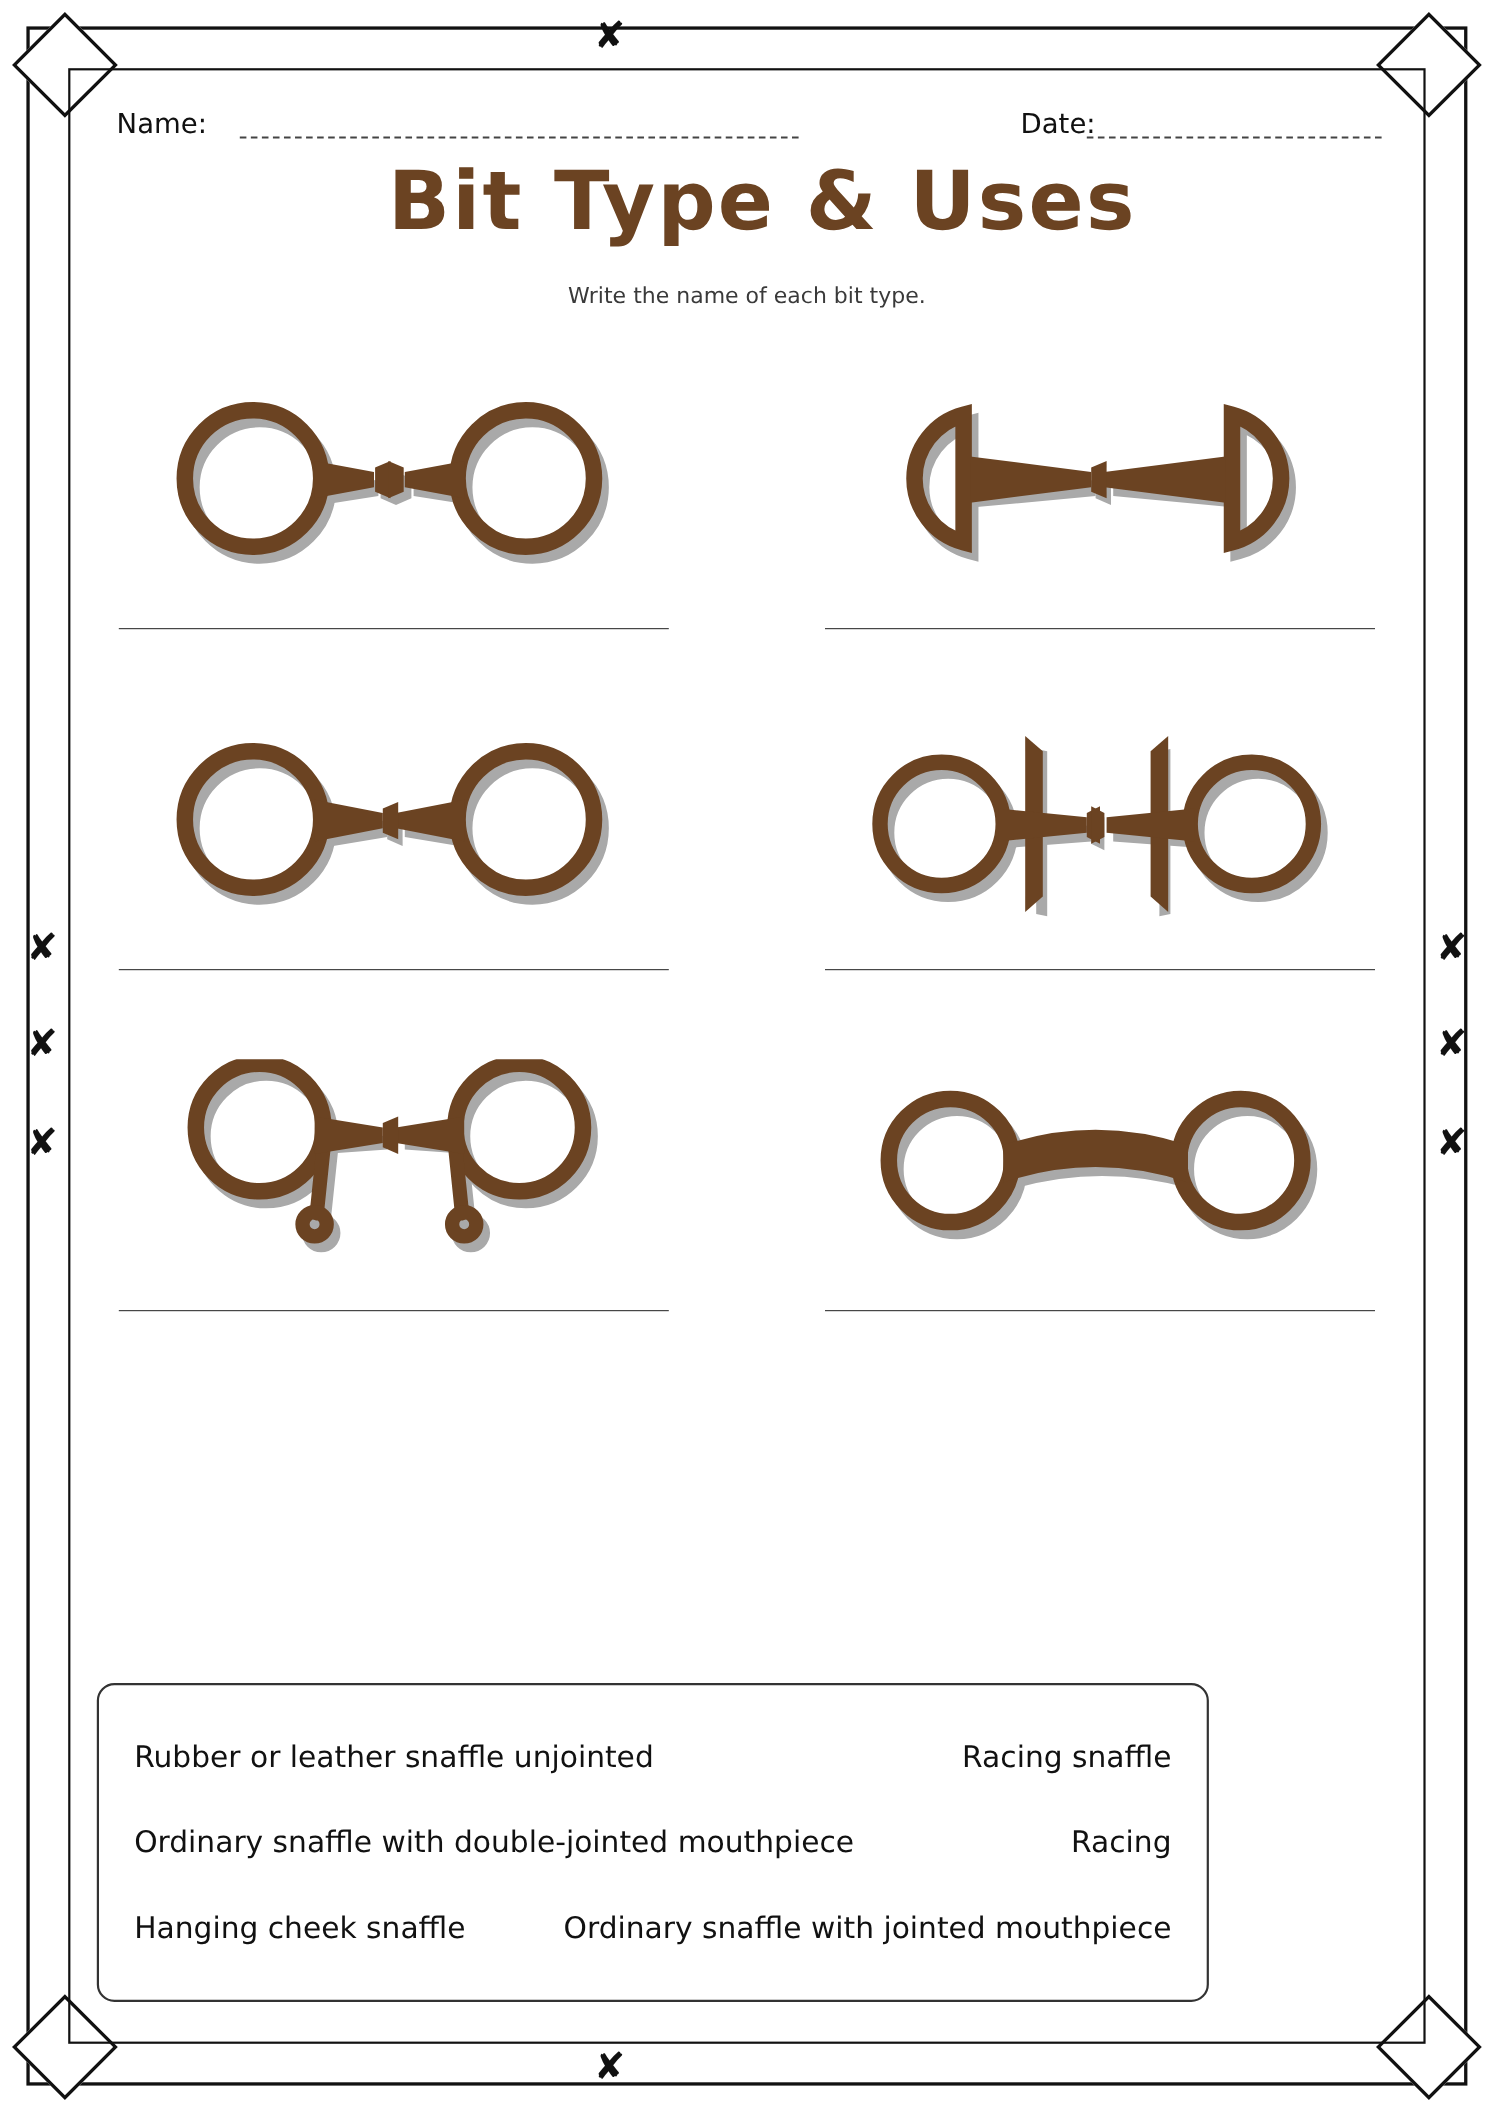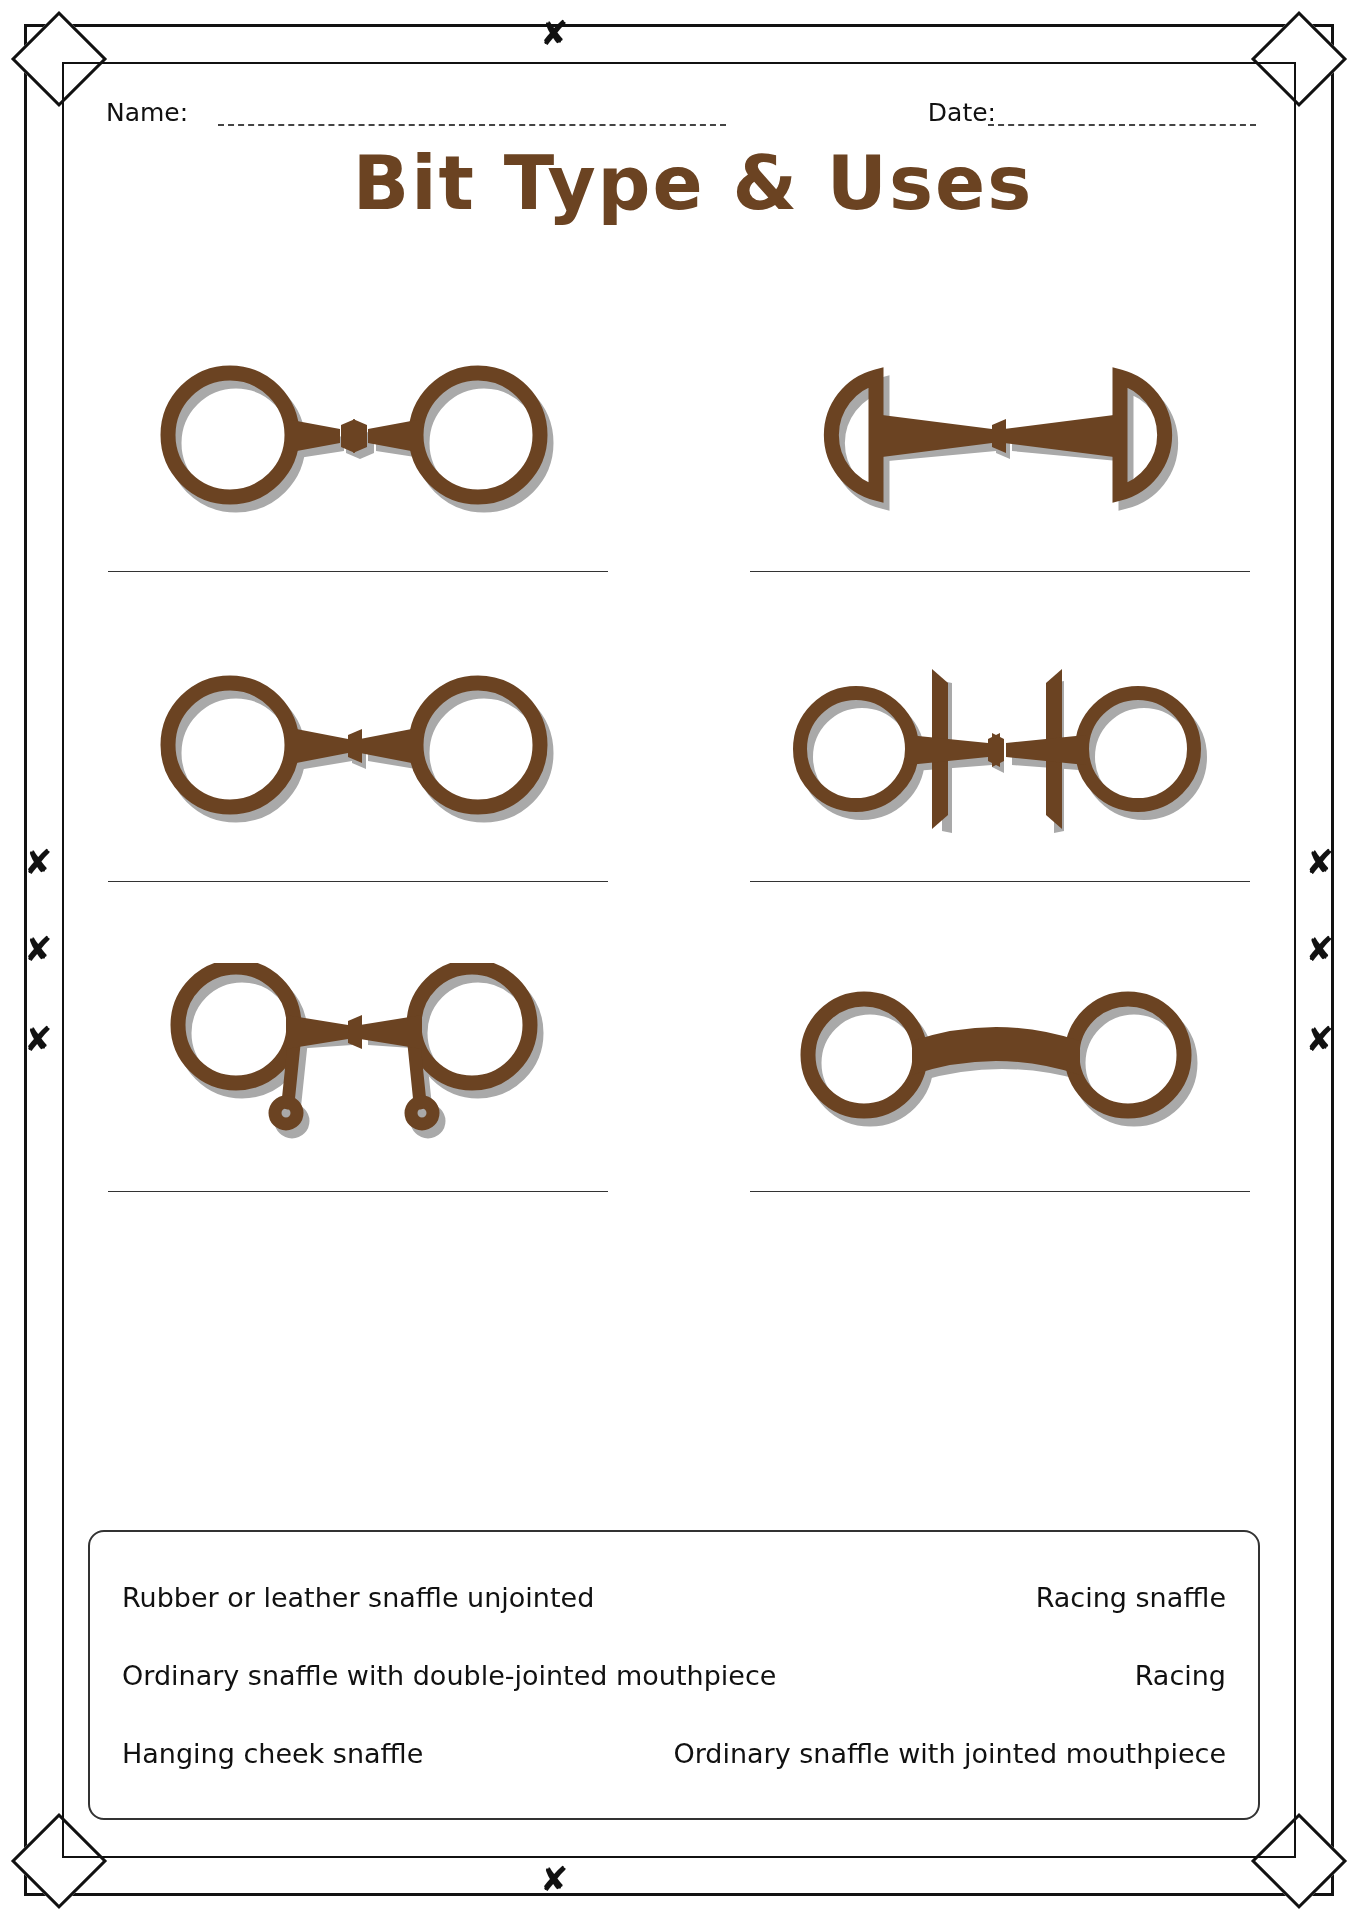--- a/index.html
+++ b/index.html
@@ -142,21 +142,21 @@
     margin-top: 26px;
     height: 0;
   }
   .row-gap { height: 78px; }
 
   
   .wordbank {
     position: absolute;
     left: 88px;
     top: 1530px;
-    width: 1172px;
+    width: 1011px;
     height: 290px;
     border: 2px solid #333;
     border-radius: 16px;
     box-sizing: border-box;
     padding: 26px 32px;
   }
   .wb-row {
     display: flex;
     justify-content: space-between;
     align-items: center;
@@ -191,20 +191,21 @@
   <div class="xmark" style="right:24px; top:1022px;">✘</div>
 
   <div class="head-row">
     <span class="field-label name-label">Name:</span>
     <div class="name-line"></div>
     <span class="field-label date-label">Date:</span>
     <div class="date-line"></div>
   </div>
 
   <div class="title">Bit Type &amp; Uses</div>
+  <div class="subtitle">Write the name of each bit type.</div>
 
   <div class="grid">
 
     <div class="row">
 
       <div class="cell">
         <div class="bit-art">
           <svg width="420" height="160" viewBox="0 0 420 160">
             <g transform="translate(6,8)" fill="none" stroke="#a9a9a9" stroke-width="15">
               <circle cx="82" cy="72" r="62"></circle>

